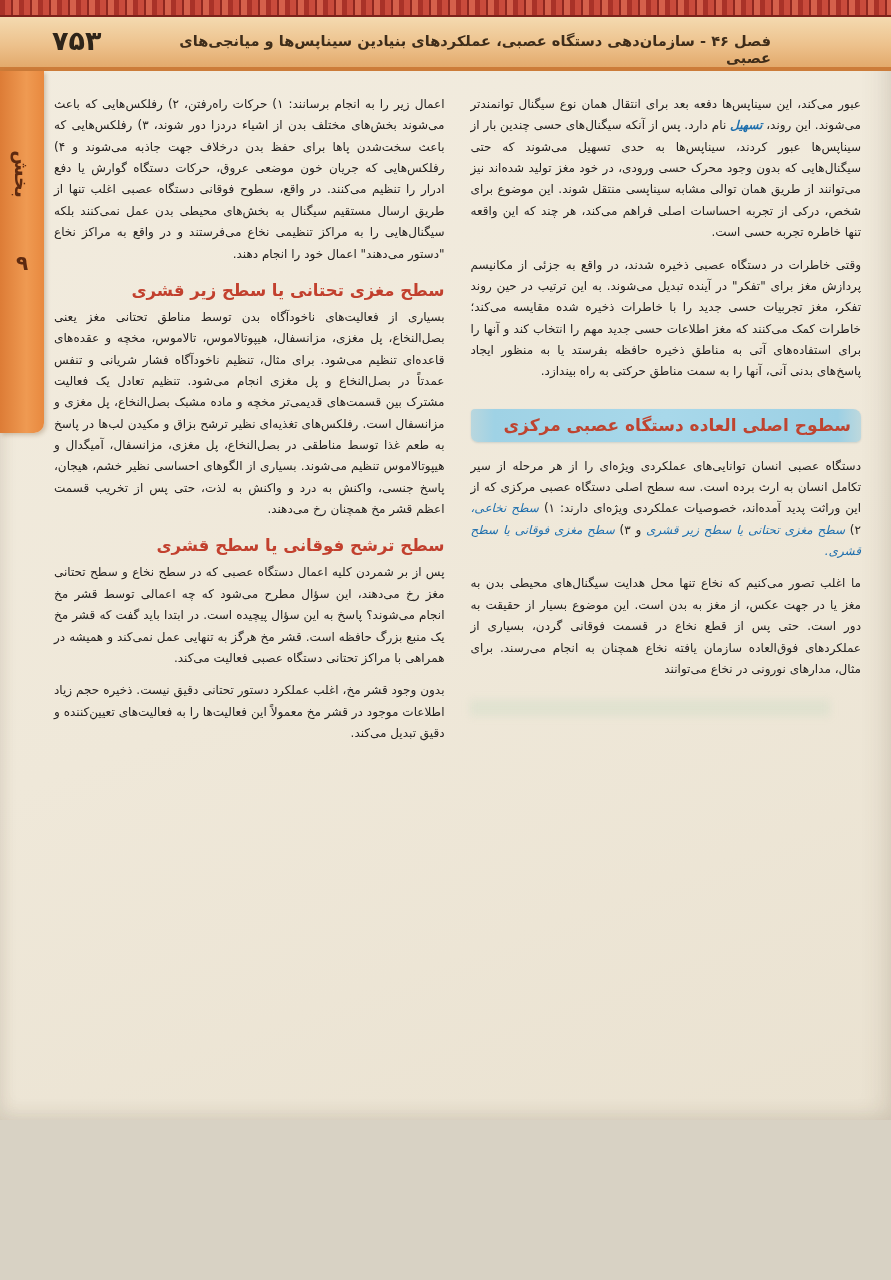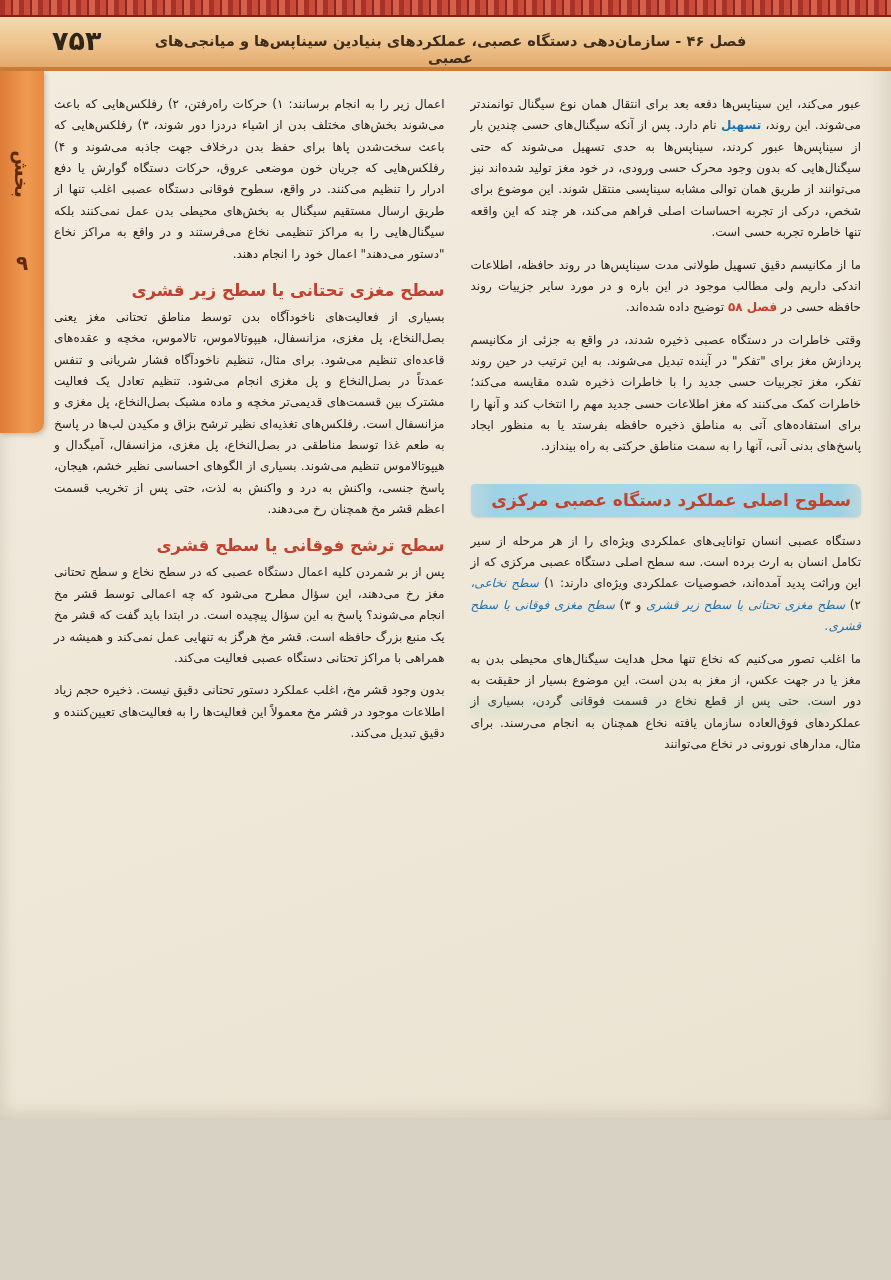--- a/index.html
+++ b/index.html
@@ -19,21 +19,21 @@
     position:absolute;top:17px;left:0;right:0;height:50px;
     background:linear-gradient(180deg,#f4dab0 0%,#edc28d 55%,#e3aa6c 100%);
     border-bottom:4px solid #cc7c39;
   }
   .page-number{
     position:absolute;top:8px;left:52px;
     font-size:27px;font-weight:bold;color:#2e2419;letter-spacing:2px;
   }
   .chapter-title{
     position:absolute;top:15px;right:120px;left:130px;
-    direction:rtl;text-align:center;
+    direction:rtl;
     font-size:14.6px;font-weight:bold;color:#3f2d1a;
   }
   .sidebar-tab{
     position:absolute;top:71px;left:0;width:44px;height:362px;
     background:linear-gradient(90deg,#dd7c36 0%,#ef9a52 60%,#e8893f 100%);
     border-radius:0 0 10px 0;
     box-shadow:2px 2px 4px rgba(100,60,20,0.25);
     display:flex;flex-direction:column;align-items:center;
   }
   .sidebar-word{
@@ -49,21 +49,21 @@
   }
   .col{flex:1 1 0;min-width:0;}
   .para{
     margin:0 0 11px;font-size:12px;line-height:1.78;color:#262220;
     text-align:justify;
   }
   .red-heading{
     margin:16px 0 7px;font-size:16.5px;font-weight:bold;color:#c2402e;
     text-align:right;
   }
-  .blue-term{color:#1f6fad;font-weight:bold;}
+  .blue-term{color:#1f6fad;font-style:italic;font-weight:bold;}
   .blue-item{color:#1f6fad;font-style:italic;}
   .red-ref{color:#c2402e;font-weight:bold;}
   .highlight-heading{
     display:block;margin:26px 0 14px;padding:6px 10px 7px;
     background:linear-gradient(90deg,rgba(140,200,225,0.55),#9fd2e5 6%,#a8d8ea 50%,#9cd0e4 94%,rgba(140,200,225,0.5));
     border-radius:4px 8px 5px 7px;
     color:#bf4430;font-size:17px;font-weight:bold;text-align:right;
     box-shadow:0 1px 2px rgba(60,100,120,0.18);
   }
   
@@ -89,25 +89,24 @@
   <div class="sidebar-tab">
     <span class="sidebar-word">بخش</span>
     <span class="sidebar-num">۹</span>
   </div>
 
   <div class="content">
 
     <div class="col">
       <p class="para"><span>عبور می‌کند، این سیناپس‌ها دفعه بعد برای انتقال همان نوع سیگنال توانمندتر می‌شوند. این روند، </span><span class="blue-term">تسهیل</span><span> نام دارد. پس از آنکه سیگنال‌های حسی چندین بار از سیناپس‌ها عبور کردند، سیناپس‌ها به حدی تسهیل می‌شوند که حتی سیگنال‌هایی که بدون وجود محرک حسی ورودی، در خود مغز تولید شده‌اند نیز می‌توانند از طریق همان توالی مشابه سیناپسی منتقل شوند. این موضوع برای شخص، درکی از تجربه احساسات اصلی فراهم می‌کند، هر چند که این واقعه تنها خاطره تجربه حسی است.</span></p>
 
-      <p class="para"><span>ما از مکانیسم دقیق تسهیل طولانی مدت سیناپس‌ها در روند حافظه، اطلاعات اندکی داریم ولی مطالب موجود در این باره و در مورد سایر جزییات روند حافظه حسی در </span><span class="red-ref">فصل ۵۸</span><span> توضیح داده شده‌اند.</span></p>
 
       <p class="para">وقتی خاطرات در دستگاه عصبی ذخیره شدند، در واقع به جزئی از مکانیسم پردازش مغز برای "تفکر" در آینده تبدیل می‌شوند. به این ترتیب در حین روند تفکر، مغز تجربیات حسی جدید را با خاطرات ذخیره شده مقایسه می‌کند؛ خاطرات کمک می‌کنند که مغز اطلاعات حسی جدید مهم را انتخاب کند و آنها را برای استفاده‌های آتی به مناطق ذخیره حافظه بفرستد یا به منظور ایجاد پاسخ‌های بدنی آنی، آنها را به سمت مناطق حرکتی به راه بیندازد.</p>
 
-      <div class="highlight-heading">سطوح اصلی عملکرد دستگاه عصبی مرکزی</div>
+      <div class="highlight-heading">سطوح اصلی العاده دستگاه عصبی مرکزی</div>
 
       <p class="para"><span>دستگاه عصبی انسان توانایی‌های عملکردی ویژه‌ای را از هر مرحله از سیر تکامل انسان به ارث برده است. سه سطح اصلی دستگاه عصبی مرکزی که از این وراثت پدید آمده‌اند، خصوصیات عملکردی ویژه‌ای دارند: ۱) </span><span class="blue-item">سطح نخاعی،</span><span> ۲) </span><span class="blue-item">سطح مغزی تحتانی یا سطح زیر قشری</span><span> و ۳) </span><span class="blue-item">سطح مغزی فوقانی یا سطح قشری.</span></p>
 
 
       <p class="para">ما اغلب تصور می‌کنیم که نخاع تنها محل هدایت سیگنال‌های محیطی بدن به مغز یا در جهت عکس، از مغز به بدن است. این موضوع بسیار از حقیقت به دور است. حتی پس از قطع نخاع در قسمت فوقانی گردن، بسیاری از عملکردهای فوق‌العاده سازمان یافته نخاع همچنان به انجام می‌رسند. برای مثال، مدارهای نورونی در نخاع می‌توانند</p>
     </div>
 
     <div class="col">
       <p class="para">اعمال زیر را به انجام برسانند: ۱) حرکات راه‌رفتن، ۲) رفلکس‌هایی که باعث می‌شوند بخش‌های مختلف بدن از اشیاء دردزا دور شوند، ۳) رفلکس‌هایی که باعث سخت‌شدن پاها برای حفظ بدن درخلاف جهت جاذبه می‌شوند و ۴) رفلکس‌هایی که جریان خون موضعی عروق، حرکات دستگاه گوارش یا دفع ادرار را تنظیم می‌کنند. در واقع، سطوح فوقانی دستگاه عصبی اغلب تنها از طریق ارسال مستقیم سیگنال به بخش‌های محیطی بدن عمل نمی‌کنند بلکه سیگنال‌هایی را به مراکز تنظیمی نخاع می‌فرستند و در واقع به مراکز نخاع "دستور می‌دهند" اعمال خود را انجام دهند.</p>
 

